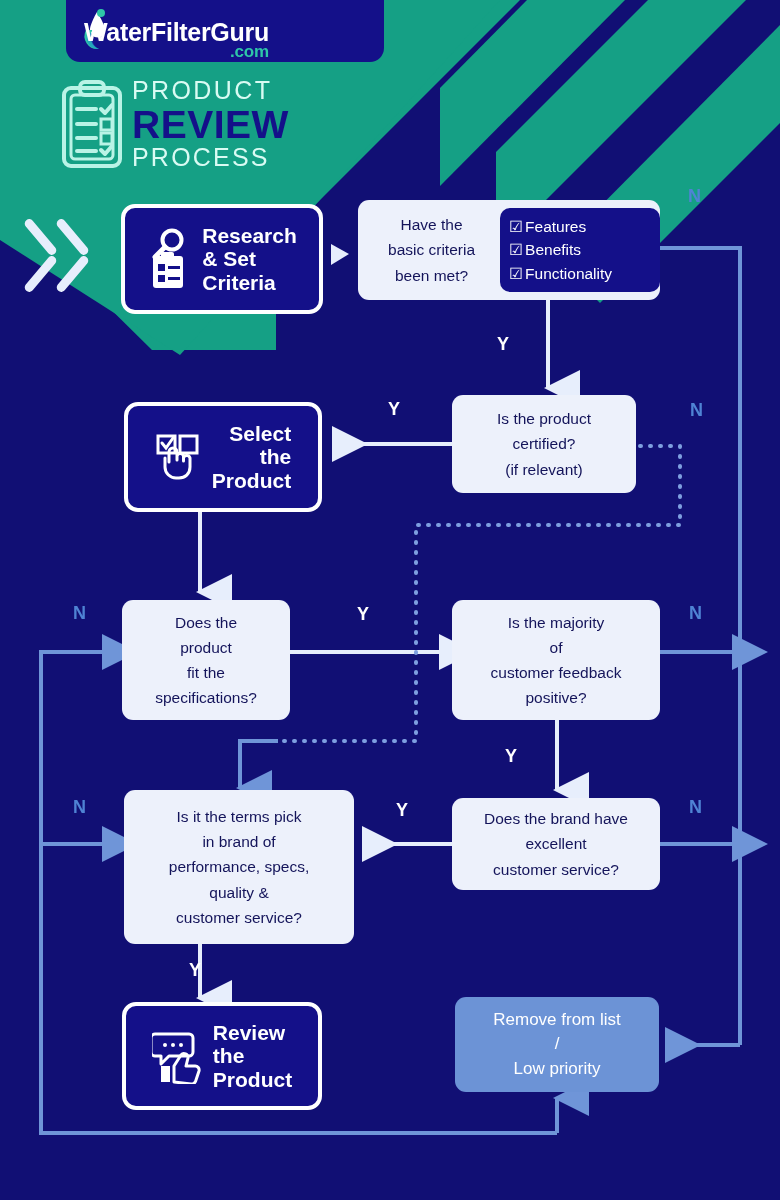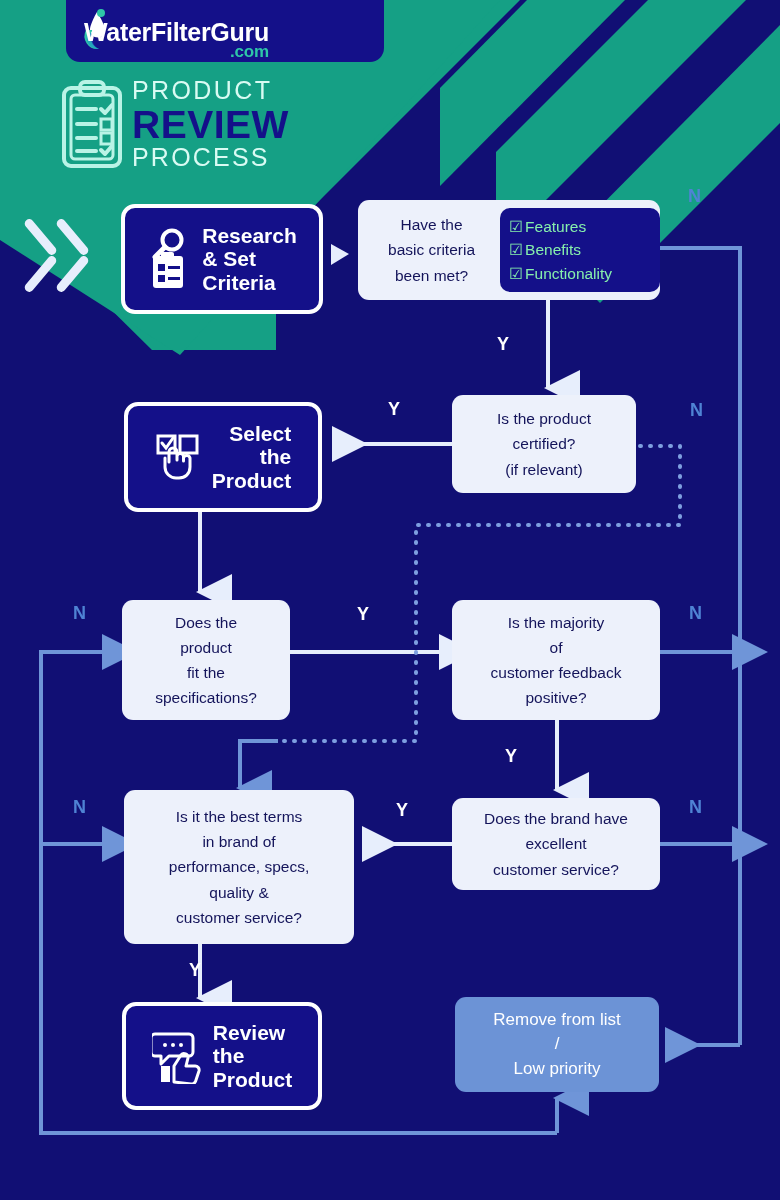--- a/index.html
+++ b/index.html
@@ -59,21 +59,21 @@
   .node-light{
     background:#edf1fb;border-radius:11px;
     color:#14145a;font-size:15.5px;line-height:1.62;font-weight:400;
   }
   .node-blue{
     background:#6c93d6;border-radius:11px;
     color:#ffffff;font-size:17px;line-height:1.45;font-weight:400;
   }
 
   .crit-inner{
-    background:#141089;border-radius:10px;color:#86efac;
+    background:#141089;border-radius:10px;color:#ffffff;
     font-size:15.5px;line-height:1.52;text-align:left;
     padding:7px 11px 7px 9px;
   }
   .crit-inner .ck{display:inline-block;width:16px;}
 
   .lbl{position:absolute;font-weight:bold;font-size:18px;}
   .lbl-y{color:#ffffff;}
   .lbl-n{color:#4f83d4;}
 
   .icon-wrap{display:flex;align-items:center;gap:9px;padding:0 10px;}
@@ -263,21 +263,21 @@
     <div>
       <div>Is the majority</div>
       <div>of</div>
       <div>customer feedback</div>
       <div>positive?</div>
     </div>
   </div>
 
   <div class="node node-light" style="left:124px;top:790px;width:230px;height:154px;">
     <div>
-      <div>Is it the best terms</div>
+      <div>Is it the terms pick</div>
       <div>in brand of</div>
       <div>performance, specs,</div>
       <div>quality &amp;</div>
       <div>customer service?</div>
     </div>
   </div>
 
   <div class="node node-light" style="left:452px;top:798px;width:208px;height:92px;">
     <div>
       <div>Does the brand have</div>

